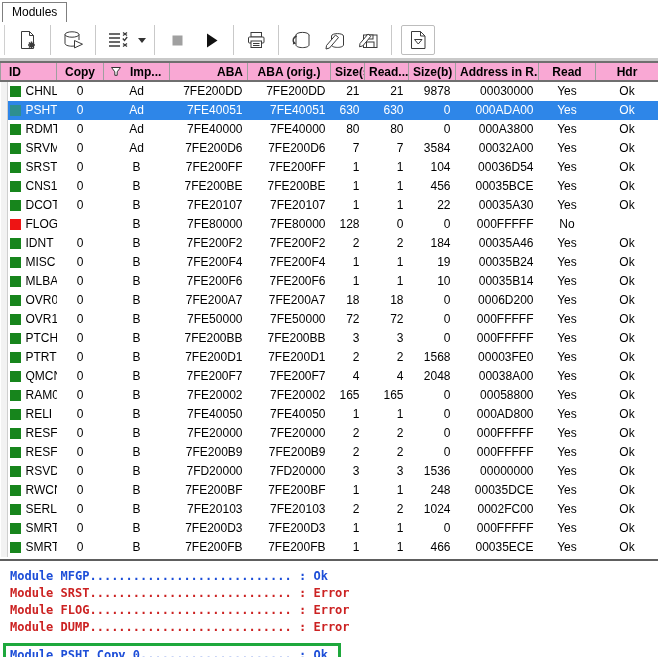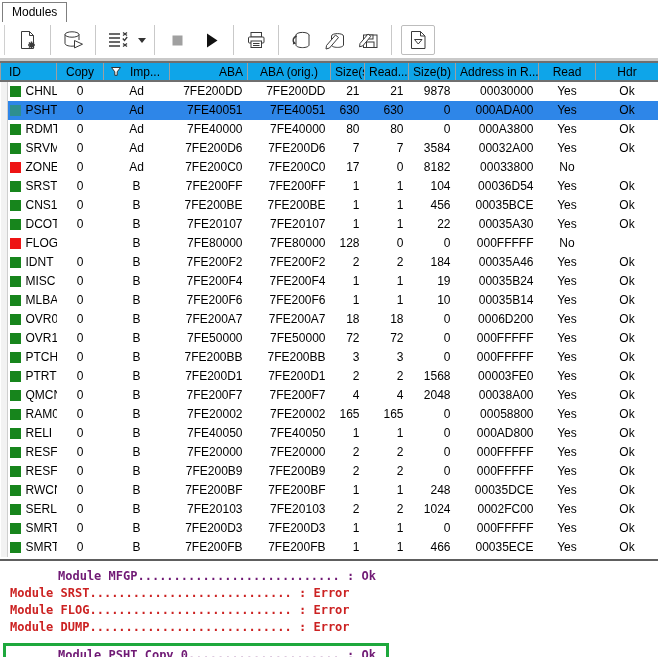--- a/index.html
+++ b/index.html
@@ -26,45 +26,45 @@
   .tbtn.framed{border:1px solid #bdbdbd;border-radius:2px;margin-left:4px;}
   .tsep{width:1px;height:30px;background:#c9c9c9;margin:0 5px;flex:0 0 1px;}
   .dropseg{width:14px;height:30px;display:flex;align-items:center;justify-content:center;
     font-size:8px;color:#333;}
   
   table{border-collapse:collapse;table-layout:fixed;width:658px;}
   col.c0{width:56px}col.c1{width:47px}col.c2{width:66px}col.c3{width:78px}
   col.c4{width:83px}col.c5{width:34px}col.c6{width:44px}col.c7{width:47px}
   col.c8{width:83px}col.c9{width:57px}col.c10{width:63px}
   thead th{
-    background:#0ea5e9;font-weight:normal;height:17px;padding:0 4px;
+    background:#f9a8d4;font-weight:bold;height:17px;padding:0 4px;
     border-top:2px solid #6f6f6f;border-bottom:2px solid #6f6f6f;
     border-right:1px solid #9f9f9f;text-align:center;white-space:nowrap;overflow:hidden;
   }
   thead th:first-child{border-left:1px solid #9f9f9f;text-align:left;padding-left:8px;}
   thead th.h-right{text-align:right;}
   thead th.h-left{text-align:left;}
   tbody td{
     height:15.7px;padding:0 4px;white-space:nowrap;overflow:hidden;line-height:15.7px;
   }
   tbody td.a-right{text-align:right;padding-right:5px;}
   tbody td.a-center{text-align:center;}
   tbody td.idcell{padding:0;}
   .idwrap{display:flex;align-items:center;height:19px;text-align:right;}
   .gutter{flex:0 0 6px;height:100%;background:#f2f2f2;border-right:1px solid #cfcfcf;}
   .sq{flex:0 0 11px;height:11px;margin-left:2px;}
   .mod-name{margin-left:5px;}
-  tr.selected td{background:var(--sel-color);color:#000000;}
+  tr.selected td{background:var(--sel-color);color:#ffffff;}
   
   #status-panel{
     border-top:2px solid #5e5e5e;margin-top:2px;padding:7px 0 0 10px;
     font-family:"DejaVu Sans Mono",monospace;font-size:12px;font-weight:bold;
     line-height:17px;white-space:pre;
   }
-  .status-line.ok{color:#701a75;margin-left:48px;}
+  .status-line.ok{color:#1d4ed8;}
   .status-line.error{color:var(--err-color);}
   .status-box{
     display:inline-block;border:3px solid var(--box-color);
     padding:1px 10px 20px 4px;margin:7px 0 0 -7px;
   }
   
   #bottom-splitter{display:flex;margin-top:5px;padding-left:2px;}
   .pane{height:12px;border:1px solid #8f8f8f;background:#fcfcfc;box-sizing:border-box;}
   .pane-left{width:108px;margin-right:4px;}
   .pane-right{flex:1;}
@@ -295,39 +295,20 @@
         <td class="a-right c6">7</td>
         <td class="a-right c7">3584</td>
         <td class="a-right c8">00032A00</td>
         <td class="a-center c9">Yes</td>
         <td class="a-center c10">Ok</td>
       </tr>
       <tr>
         <td class="idcell c0">
           <div class="idwrap">
             <span class="gutter"></span>
-            <span class="sq" style="background: rgb(238, 20, 20);"></span>
-            <span class="mod-name">ZONE</span>
-          </div>
-        </td>
-        <td class="a-center c1">0</td>
-        <td class="a-center c2">Ad</td>
-        <td class="a-right c3">7FE200C0</td>
-        <td class="a-right c4">7FE200C0</td>
-        <td class="a-right c5">17</td>
-        <td class="a-right c6">0</td>
-        <td class="a-right c7">8182</td>
-        <td class="a-right c8">00033800</td>
-        <td class="a-center c9">No</td>
-        <td class="a-center c10"></td>
-      </tr>
-      <tr>
-        <td class="idcell c0">
-          <div class="idwrap">
-            <span class="gutter"></span>
             <span class="sq" style="background: rgb(23, 133, 28);"></span>
             <span class="mod-name">SRST</span>
           </div>
         </td>
         <td class="a-center c1">0</td>
         <td class="a-center c2">B</td>
         <td class="a-right c3">7FE200FF</td>
         <td class="a-right c4">7FE200FF</td>
         <td class="a-right c5">1</td>
         <td class="a-right c6">1</td>
@@ -611,20 +592,39 @@
           </div>
         </td>
         <td class="a-center c1">0</td>
         <td class="a-center c2">B</td>
         <td class="a-right c3">7FE200B9</td>
         <td class="a-right c4">7FE200B9</td>
         <td class="a-right c5">2</td>
         <td class="a-right c6">2</td>
         <td class="a-right c7">0</td>
         <td class="a-right c8">000FFFFF</td>
+        <td class="a-center c9">Yes</td>
+        <td class="a-center c10">Ok</td>
+      </tr>
+      <tr>
+        <td class="idcell c0">
+          <div class="idwrap">
+            <span class="gutter"></span>
+            <span class="sq" style="background: rgb(23, 133, 28);"></span>
+            <span class="mod-name">RSVD</span>
+          </div>
+        </td>
+        <td class="a-center c1">0</td>
+        <td class="a-center c2">B</td>
+        <td class="a-right c3">7FD20000</td>
+        <td class="a-right c4">7FD20000</td>
+        <td class="a-right c5">3</td>
+        <td class="a-right c6">3</td>
+        <td class="a-right c7">1536</td>
+        <td class="a-right c8">00000000</td>
         <td class="a-center c9">Yes</td>
         <td class="a-center c10">Ok</td>
       </tr>
       <tr>
         <td class="idcell c0">
           <div class="idwrap">
             <span class="gutter"></span>
             <span class="sq" style="background: rgb(23, 133, 28);"></span>
             <span class="mod-name">RWCN</span>
           </div>

